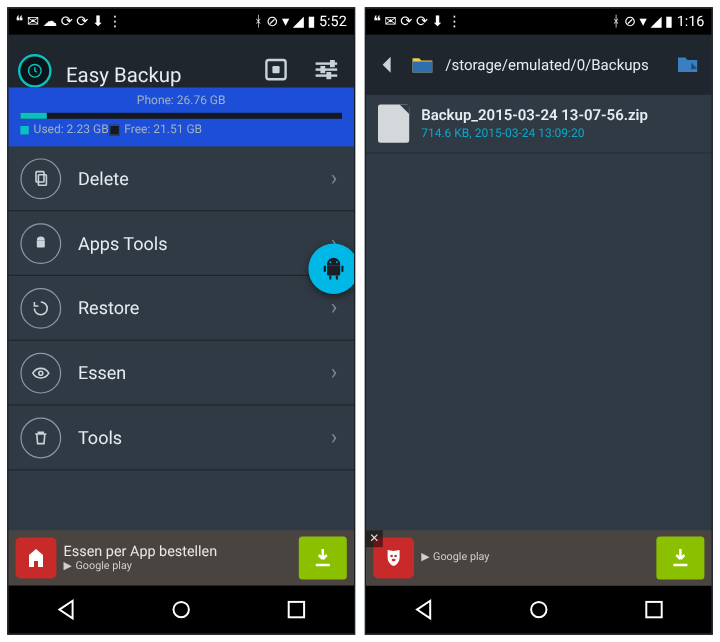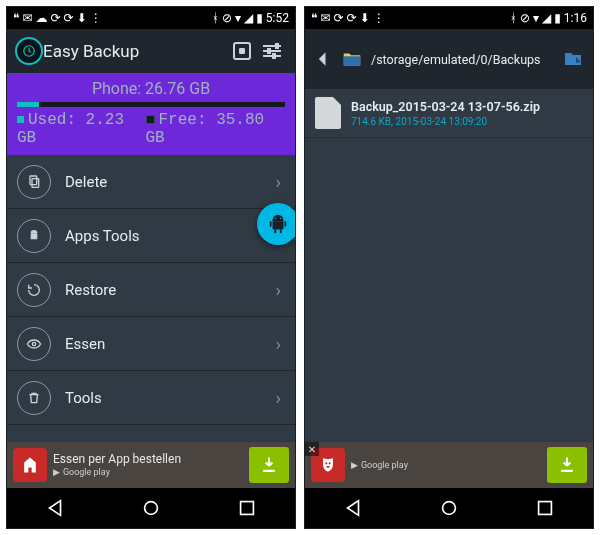--- a/index.html
+++ b/index.html
@@ -34,23 +34,23 @@
     padding: 0 6px;
   }
   .status-left, .status-right { display: flex; align-items: center; gap: 3px; }
   .status-left span, .status-right span { font-size: 12px; line-height: 1; }
 
   
   .appbar {
     height: 44px;
     background: #1f262e;
     display: flex;
-    align-items: center;
+    align-items: flex-end;
     padding: 0 8px;
-    gap: 0;
+    gap: 12px;
     color: #e5edf2;
   }
   .appbar .title { font-size: 17px; flex: 1; font-weight: 400; }
   .appbar .ic { width: 30px; height: 30px; display: flex; align-items: center; justify-content: center; }
   .logo-ring {
     width: 28px; height: 28px; border-radius: 50%;
     border: 2px solid #0ac0c0;
     display: flex; align-items: center; justify-content: center;
     background: #0d1418;
   }
@@ -59,31 +59,31 @@
   .sq-btn:after{ content:""; width:6px;height:6px;background:#c9d3da;border-radius:1px; }
   .sliders { display:flex; flex-direction:column; gap:3px; }
   .sliders .ln { width:18px; height:2px; background:#c9d3da; position:relative; }
   .sliders .ln:after{ content:""; position:absolute; width:4px; height:6px; background:#c9d3da; top:-2px; }
   .sliders .ln:nth-child(1):after{ left:12px;}
   .sliders .ln:nth-child(2):after{ left:4px;}
   .sliders .ln:nth-child(3):after{ left:9px;}
 
   
   .infoblock {
-    background: #6d28d9;
+    background: #1d4ed8;
     color: #9fb2bf;
-    font-size: 16px;
+    font-size: 10px;
     padding: 6px 10px 8px;
   }
   .infoblock .cap-line { text-align: center; margin-bottom: 4px; }
   .bar {
     height: 5px; background: #141a20; position: relative; margin-bottom: 4px;
   }
   .bar .used { position:absolute; left:0; top:0; bottom:0; background:#0ac0c0; }
-  .usage-row { display:flex; justify-content:space-between;font-family:Liberation Mono, monospace; }
+  .usage-row { display:flex; justify-content:flex-start; }
   .usage-row span:before{ content:""; display:inline-block; width:7px;height:7px; margin-right:4px; vertical-align:middle;}
   .sw-used:before{ background:#0ac0c0;}
   .sw-free:before{ background:#141a20; border:1px solid #3a4a55;}
   .last-backup { background:#2a333c; color:#aab9c3; font-size:12px; padding:6px 10px; }
 
   
   .menu { flex:1; }
   .menu-item {
     height: 54px;
     display:flex; align-items:center;
@@ -118,21 +118,21 @@
   .dl-btn { width:40px; height:36px; background:#8ac000; border-radius:3px; display:flex;align-items:center;justify-content:center;}
 
   
   .navbar {
     height:40px; background:#000; display:flex; align-items:center; justify-content:space-around;
   }
   .navbar .nbtn { width:22px; height:22px; }
 
   
   .pathbar {
-    height:60px; background:#1f262e; display:flex; align-items:center; padding:0 8px; gap:8px; color:#e5edf2;
+    height:50px; background:#1f262e; display:flex; align-items:center; padding:0 8px; gap:8px; color:#e5edf2;
   }
   .pathbar .back-ic { width:20px; }
   .pathbar .folder-ic { width:22px; }
   .pathbar .path { flex:1; font-size:12.5px; white-space:nowrap; overflow:hidden; }
   .pathbar .act-ic { width:24px; }
 
   .file-row {
     display:flex; align-items:center; padding:8px 10px; gap:10px;
     border-bottom:1px solid #262f37;
   }
@@ -191,21 +191,21 @@
       </div>
   </div>
 
   <div class="infoblock">
     <div class="cap-line">Phone: 26.76 GB</div>
     <div class="bar">
       <div class="used" style="width:8.3%"></div>
     </div>
     <div class="usage-row">
       <span class="sw-used">Used: 2.23 GB</span>
-      <span class="sw-free">Free: 35.80 GB</span>
+      <span class="sw-free">Free: 21.51 GB</span>
     </div>
   </div>
 
   <div class="menu">
     <div class="menu-item">
       <div class="circ">
           <svg width="16" height="16" viewBox="0 0 24 24" fill="none" stroke="currentColor" stroke-width="2">
             <rect x="6" y="3" width="10" height="13" rx="1"></rect>
             <rect x="9" y="7" width="10" height="13" rx="1"></rect>
           </svg>

